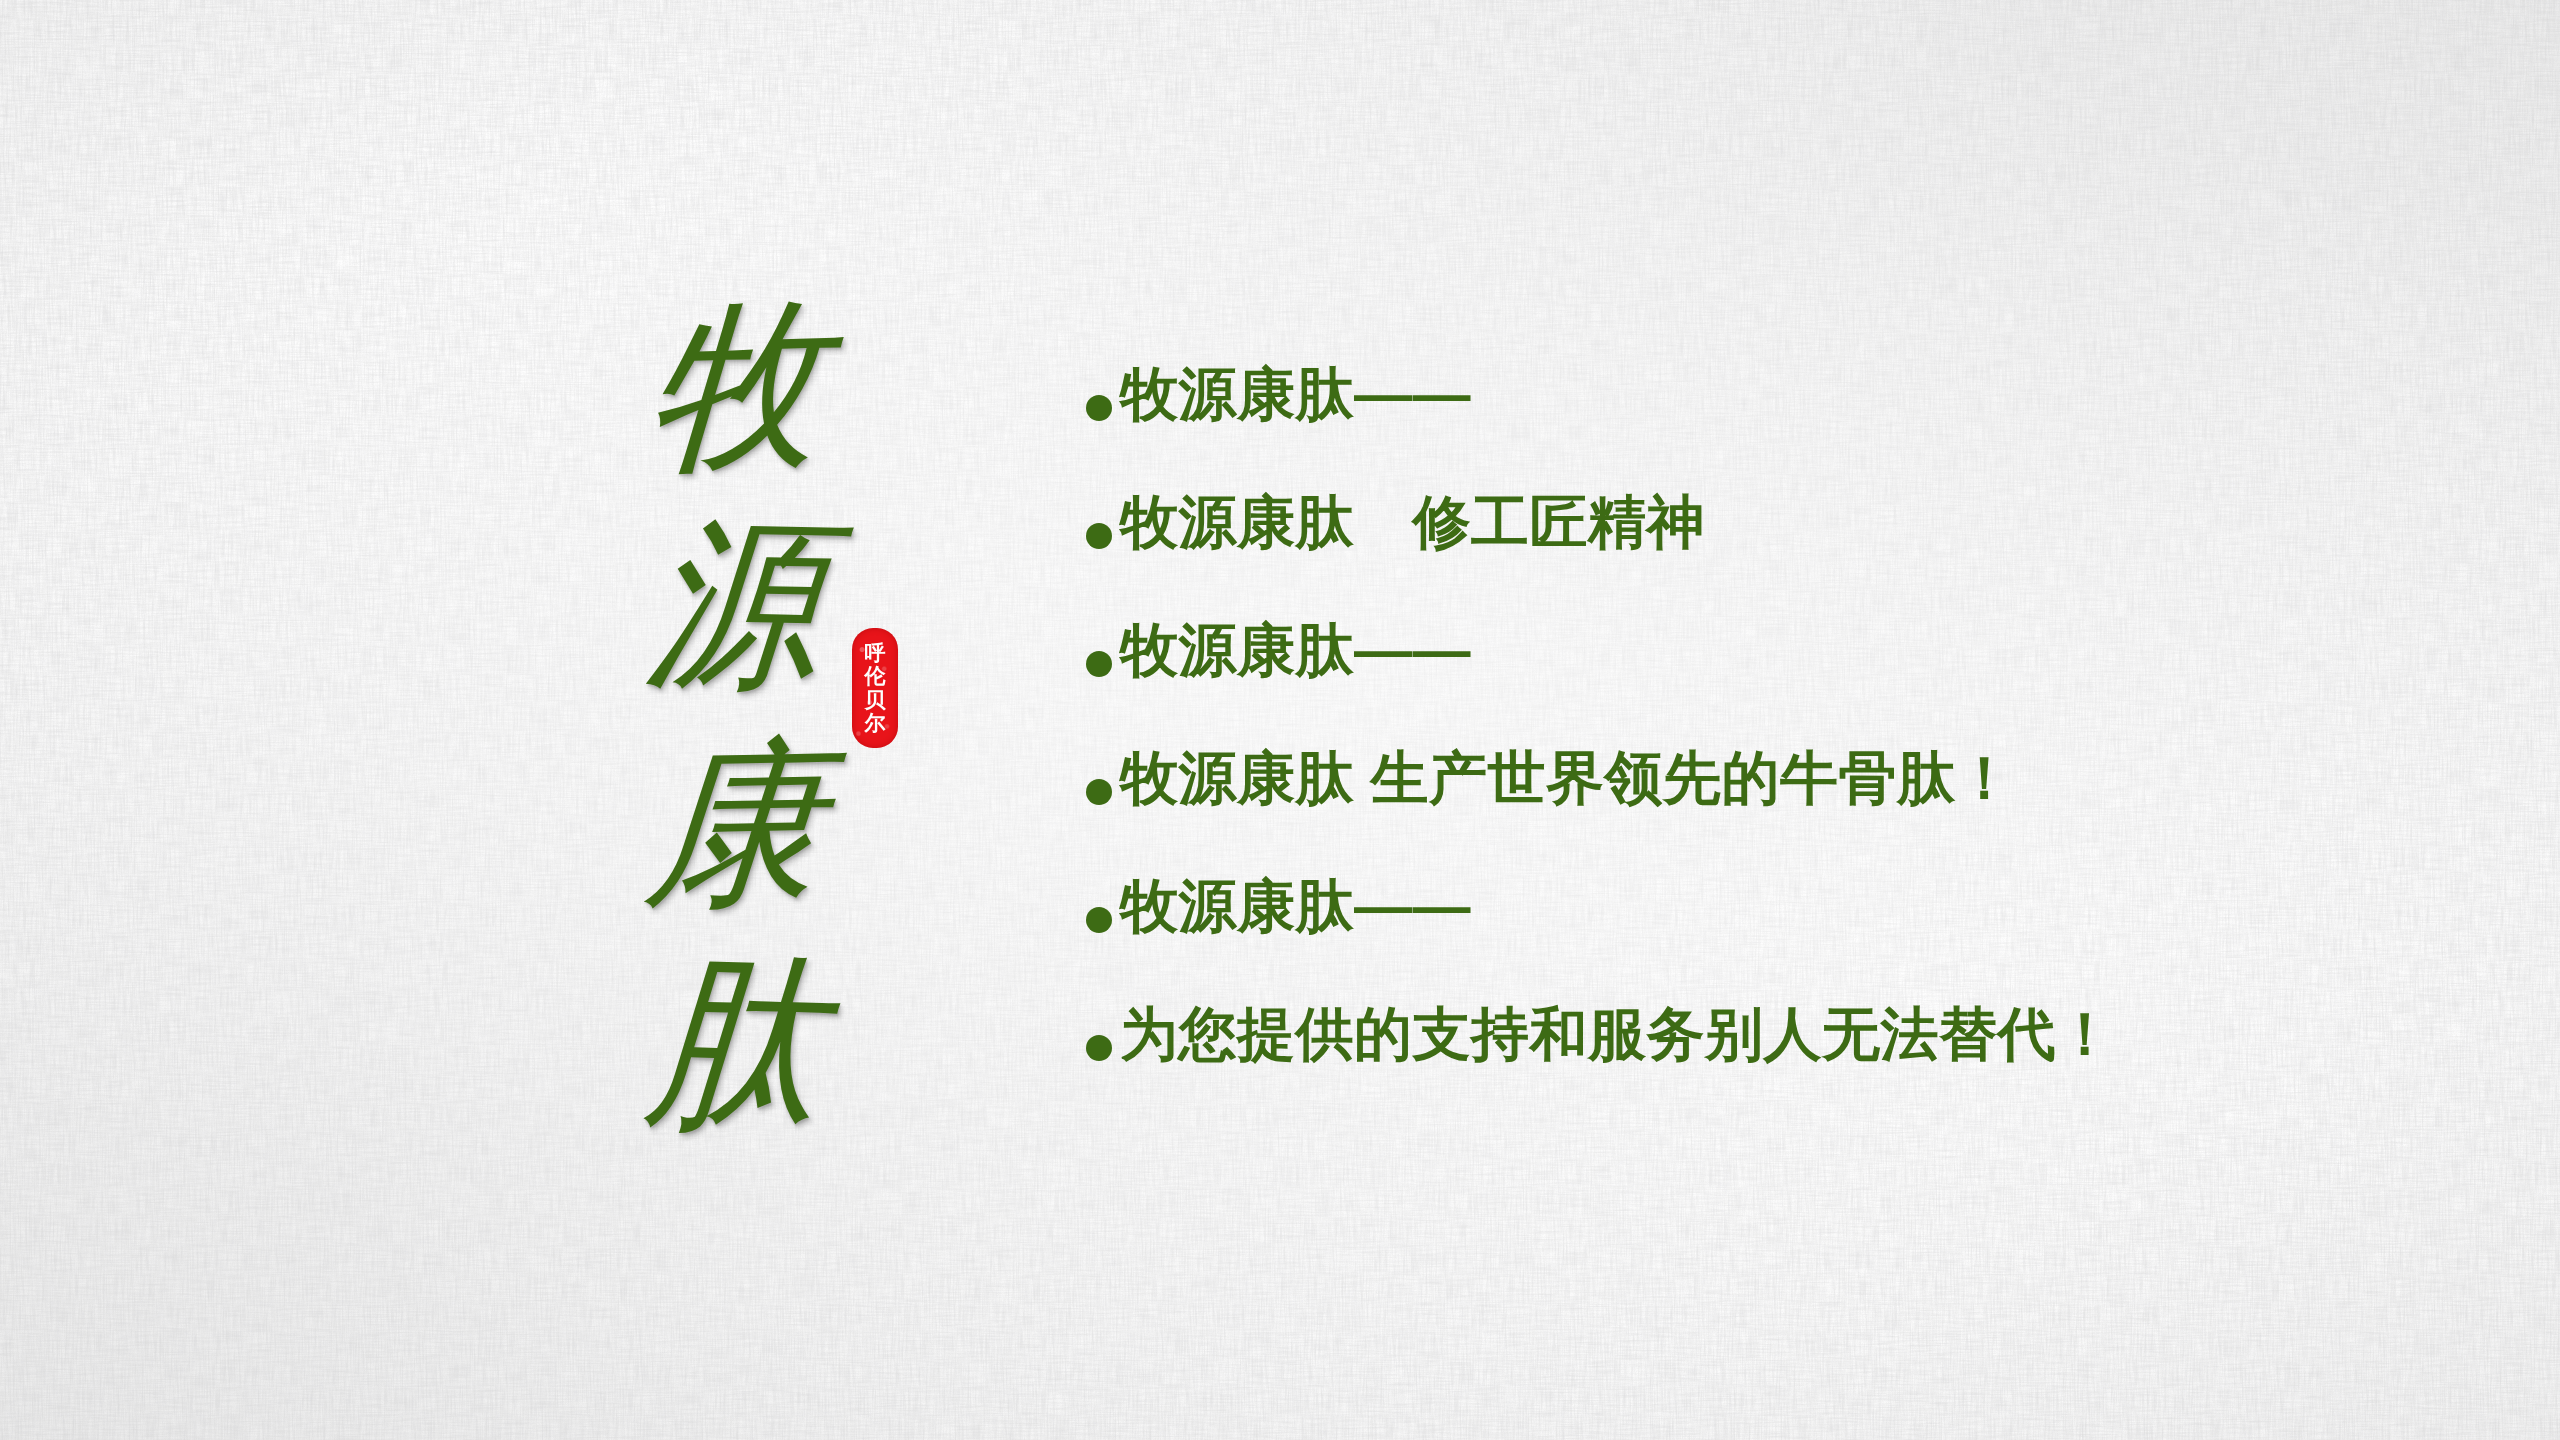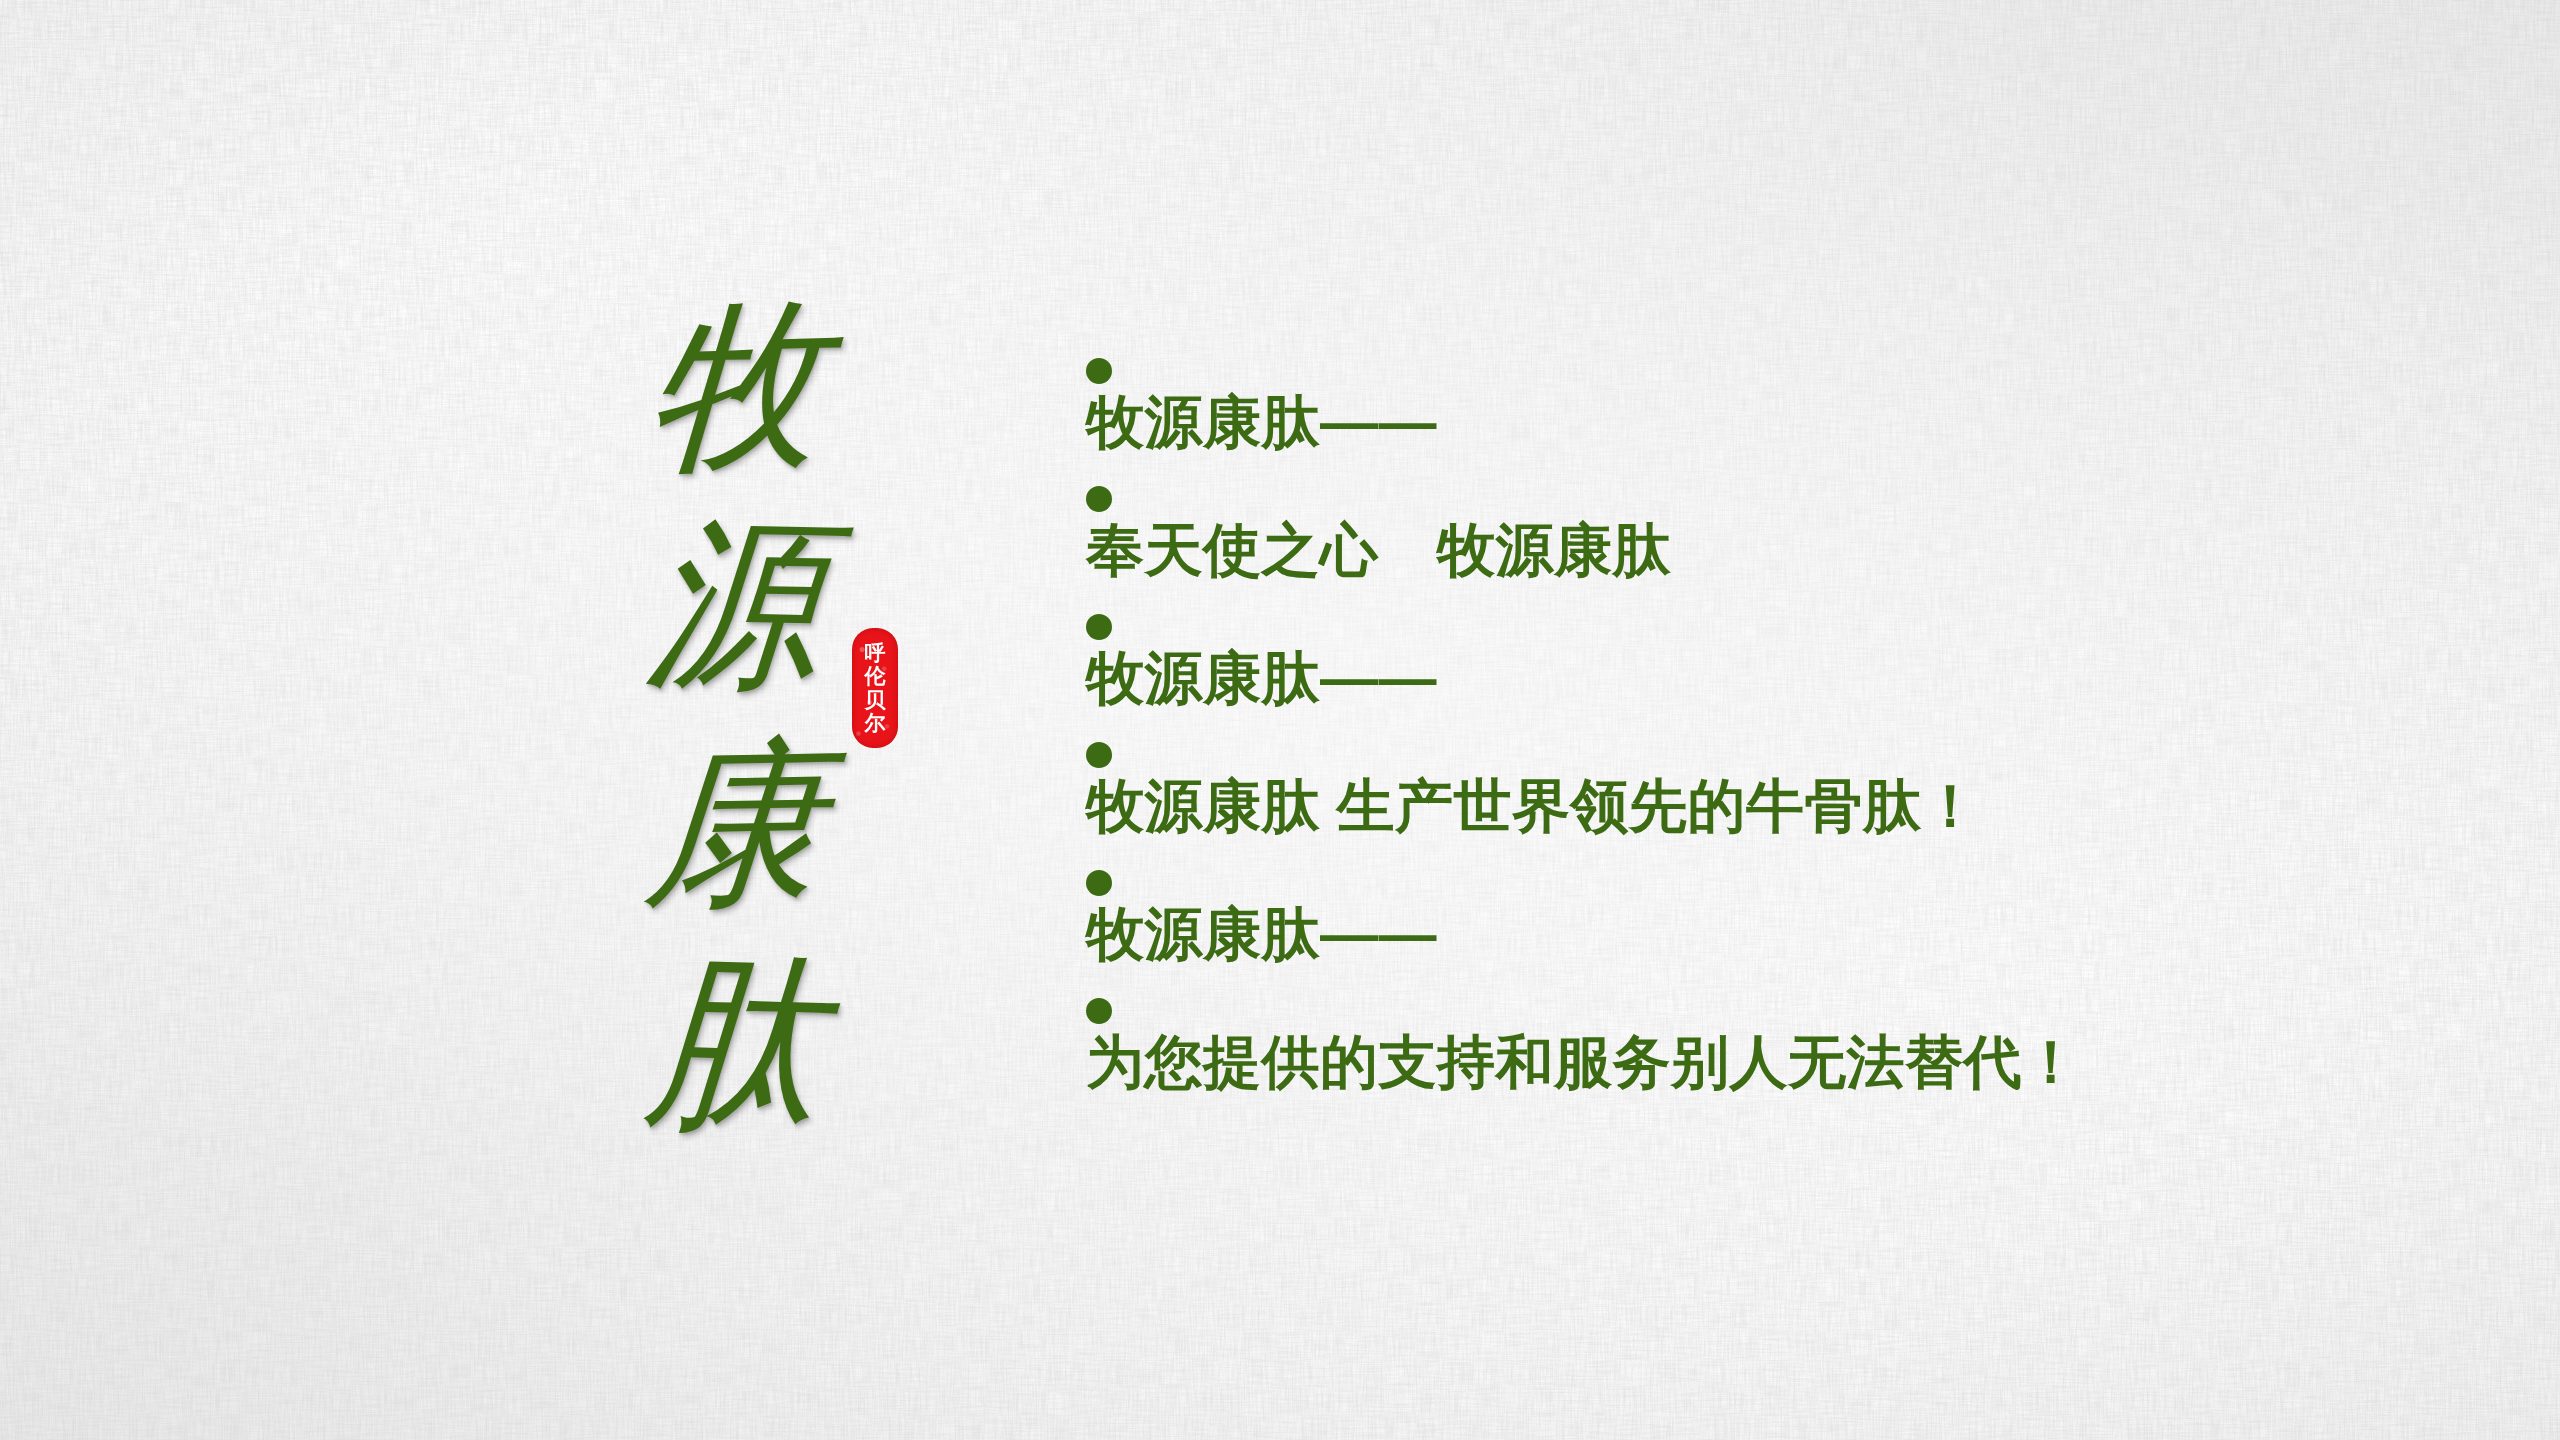--- a/index.html
+++ b/index.html
@@ -122,23 +122,22 @@
   
   .bullet-list {
     position: absolute;
     left: 1086px;
     top: 330px;
     width: 1400px;
     z-index: 4;
   }
   .bullet-row {
     display: flex;
-    align-items: flex-start;
+    align-items: center;
     height: 128px;
-    flex-direction: column;
   }
   .bullet-dot {
     flex: 0 0 auto;
     width: 26px;
     height: 26px;
     border-radius: 50%;
     background: #3d6b14;
     margin-top: 28px;
     margin-right: 8px;
   }
@@ -206,21 +205,21 @@
 
   <div class="bullet-list">
 
     <div class="bullet-row">
       <span class="bullet-dot"></span>
       <span class="bullet-text">牧源康肽——</span>
     </div>
 
     <div class="bullet-row">
       <span class="bullet-dot"></span>
-      <span class="bullet-text">奉天使之心　牧源康肽</span>
+      <span class="bullet-text">牧源康肽　修工匠精神</span>
     </div>
 
     <div class="bullet-row">
       <span class="bullet-dot"></span>
       <span class="bullet-text">牧源康肽——</span>
     </div>
 
     <div class="bullet-row">
       <span class="bullet-dot"></span>
       <span class="bullet-text">牧源康肽 生产世界领先的牛骨肽！</span>

